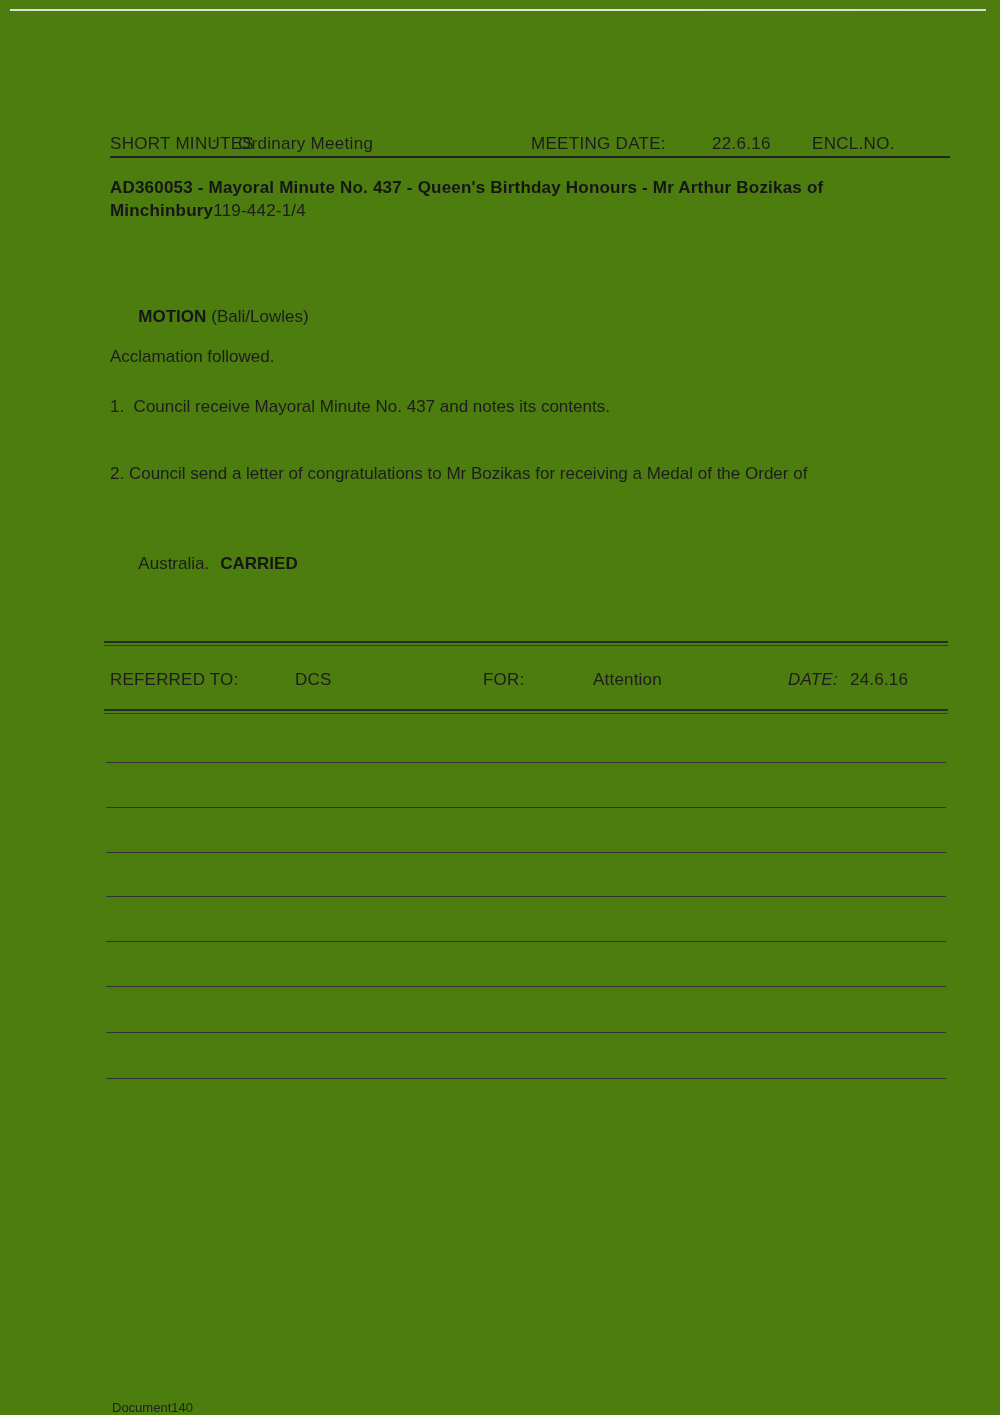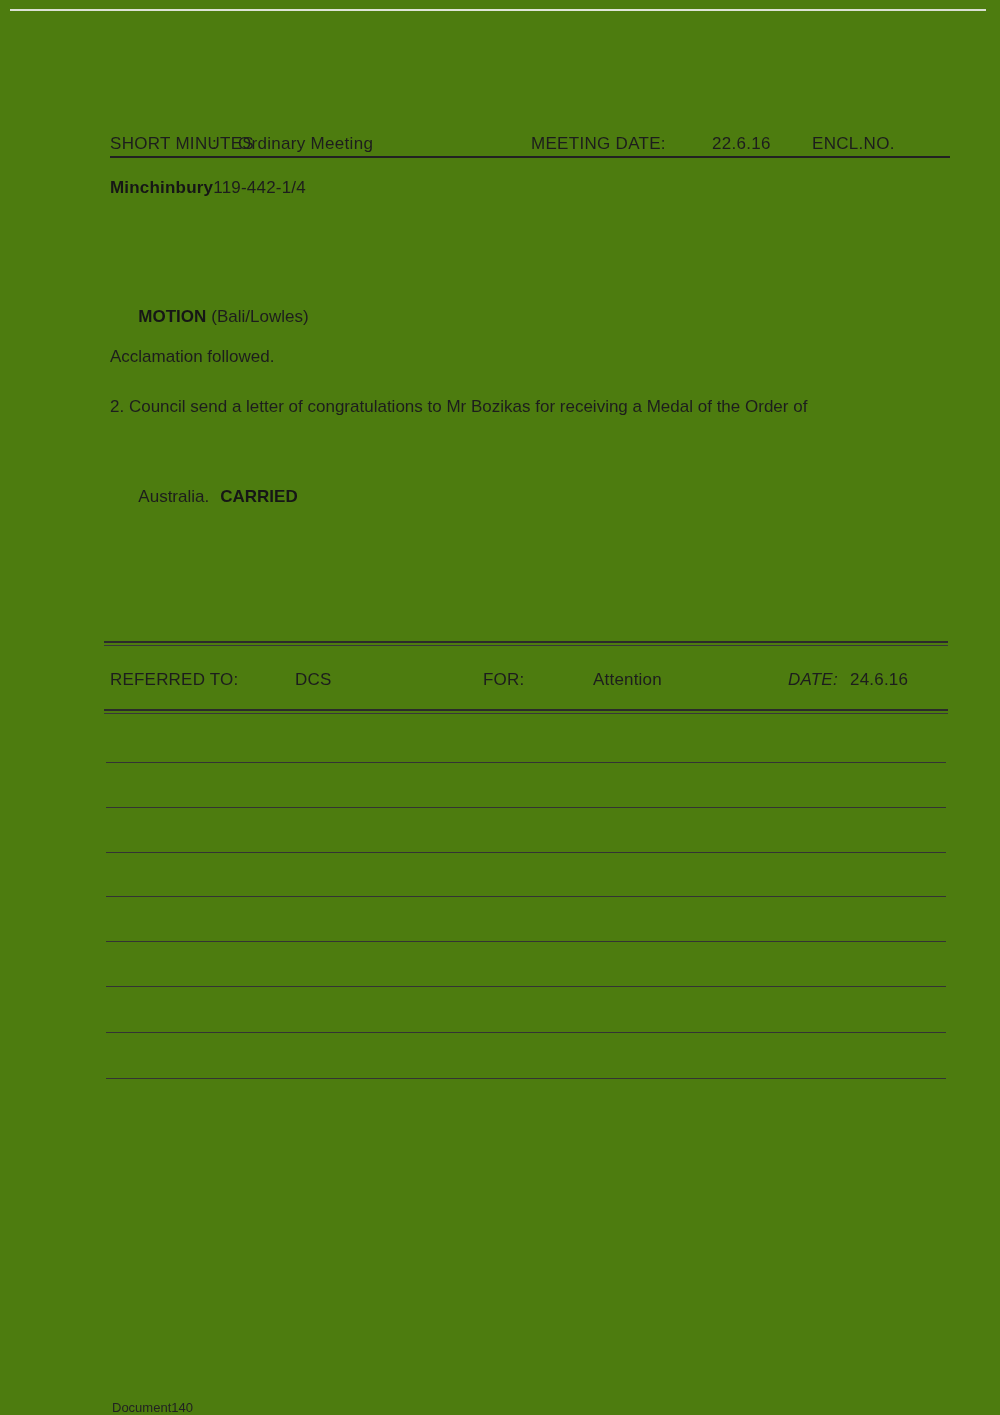--- a/index.html
+++ b/index.html
@@ -102,29 +102,31 @@
   <div class="header">
     <span class="pos-title">SHORT MINUTES</span>
     <span class="pos-colon">:</span>
     <span class="pos-meeting">Ordinary Meeting</span>
     <span class="pos-mdlabel">MEETING DATE:</span>
     <span class="pos-mdvalue">22.6.16</span>
     <span class="pos-encl">ENCL.NO.</span>
   </div>
 
   <div class="subject">
+    <div>AD360053 - Mayoral Minute No. 437 - Queen's Birthday Honours - Mr Arthur Bozikas of</div>
     <div>
       <span>Minchinbury</span><span class="fileref">119-442-1/4</span>
     </div>
   </div>
 
   <div class="motion">
     <div>
       <span class="b">MOTION</span><span class="movers">(Bali/Lowles)</span>
     </div>
+    <div>1.  Council receive Mayoral Minute No. 437 and notes its contents.</div>
     <div>2. Council send a letter of congratulations to Mr Bozikas for receiving a Medal of the Order of</div>
     <div>
       <span>Australia.</span><span class="b carried">CARRIED</span>
     </div>
   </div>
 
   <div class="acclamation">Acclamation followed.</div>
 
   <div class="rule-double rule-top"></div>
 

